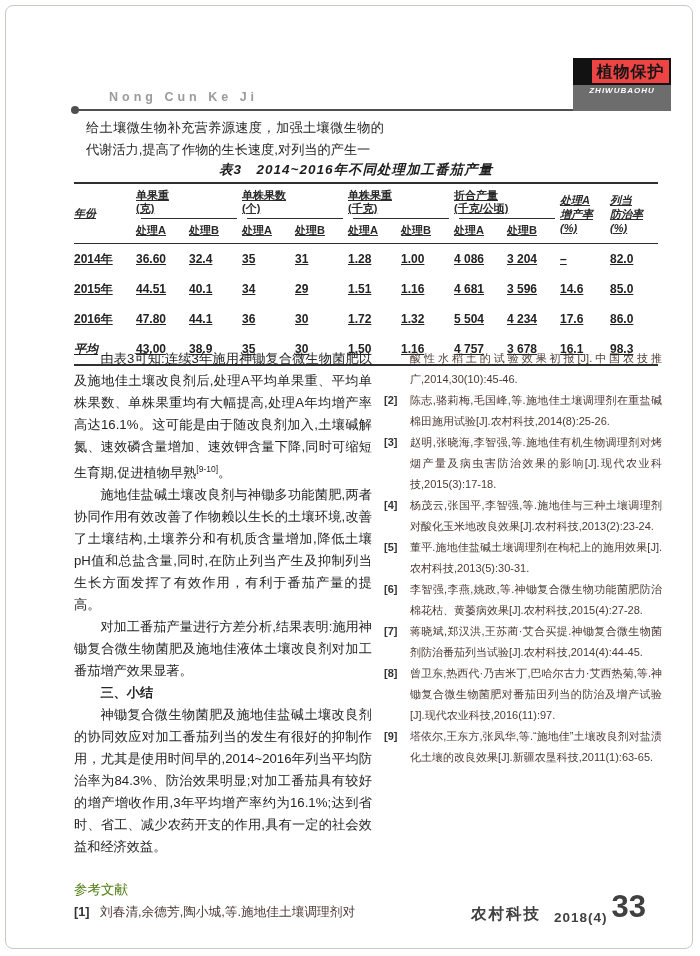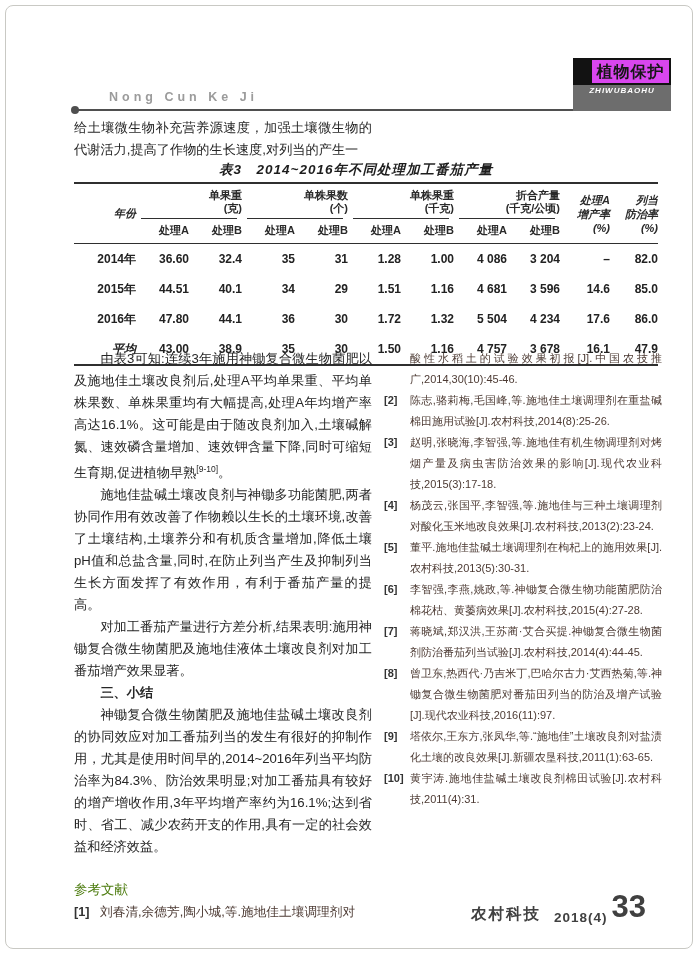--- a/index.html
+++ b/index.html
@@ -7,39 +7,39 @@
               font-family:"Liberation Sans", sans-serif; color:#262626; }
   .page { position:absolute; left:5px; top:5px; width:688px; height:944px;
           border:1px solid #c9c9c4; border-radius:8px; background:#ffffff; }
 
   
   .pinyin { position:absolute; left:103px; top:84px; font-size:12.5px; font-weight:bold;
             letter-spacing:4px; color:#9b9b9b; }
   .header-rule { position:absolute; left:70px; top:103px; width:594px; height:2px; background:#4f4f4f; }
   .header-dot { position:absolute; left:65px; top:100px; width:8px; height:8px; border-radius:50%; background:#4f4f4f; }
   .badge { position:absolute; left:567px; top:52px; width:98px; }
-  .badge-main { display:flex; height:27px; border:2px solid #121212; background:#d946ef; }
+  .badge-main { display:flex; height:27px; border:2px solid #121212; background:#ef4444; }
   .badge-corner { width:17px; background:#121212; }
   .badge-title { flex:1; text-align:center; font-weight:bold; font-size:16px; color:#161616;
                  line-height:23px; letter-spacing:1px; }
   .badge-strip { height:26px; background:#6d6d6d; color:#ffffff; font-size:8px; font-style:italic;
                  font-weight:bold; text-align:center; line-height:11px; letter-spacing:1px; }
 
   
-  .intro-left  { position:absolute; left:68px;  top:111px; width:298px; font-size:13.2px;
+  .intro-left  { position:absolute; left:80px;  top:111px; width:298px; font-size:13.2px;
                  line-height:22px; text-align:justify; }
   .intro-right { position:absolute; left:378px; top:111px; width:276px; font-size:13.2px; line-height:22px; }
   .sub-heading { font-weight:bold; font-style:italic; text-indent:1.2em; font-size:13.4px; }
 
   
   .table-caption { position:absolute; left:0; top:155px; width:700px; text-align:center;
                    font-weight:bold; font-style:italic; font-size:13.5px; letter-spacing:1px; color:#1d1d1d; }
   table.results { position:absolute; left:68px; top:176px; width:584px; border-collapse:collapse;
                   border-top:2px solid #2f2f2f; border-bottom:2px solid #2f2f2f; table-layout:fixed; }
-  table.results th, table.results td { text-align:right; vertical-align:middle; }
+  table.results th, table.results td { text-align:left; vertical-align:middle;text-decoration:underline; }
   table.results thead th { font-size:11px; font-weight:600; color:#2a2a2a; padding:2px 0; }
   tr.subhead th { border-bottom:1.5px solid #2f2f2f; padding:2px 0 5px 0 !important; }
   th.spanrow { border-bottom:1.5px solid #2f2f2f; line-height:14px; font-style:italic; }
   th.yearhead { border-bottom:1.5px solid #2f2f2f; font-style:italic;margin-top:12px; }
   .g { padding-top:3px; }
   .g .gline { height:0; border-bottom:1px solid #2f2f2f; margin:3px 5px 0 5px; }
   .g div { line-height:13px; }
   table.results tbody td { font-size:12px; font-weight:600; color:#222222; padding:6.5px 0; }
   td.yearcell { font-size:11.5px; }
   tr.avg td.yearcell { font-style:italic; }
@@ -195,21 +195,21 @@
         <td class="yearcell">平均</td>
         <td>43.00</td>
           <td>38.9</td>
         <td>35</td>
           <td>30</td>
         <td>1.50</td>
           <td>1.16</td>
         <td>4 757</td>
           <td>3 678</td>
         <td>16.1</td>
-          <td>47.9</td>
+          <td>98.3</td>
       </tr>
     </tbody>
   </table>
 
   <div class="col-left">
     <p><span>由表3可知:连续3年施用神锄复合微生物菌肥以及施地佳土壤改良剂后,处理A平均单果重、平均单株果数、单株果重均有大幅提高,处理A年均增产率高达16.1%。这可能是由于随改良剂加入,土壤碱解氮、速效磷含量增加、速效钾含量下降,同时可缩短生育期,促进植物早熟</span><sup>[9-10]</sup><span>。</span></p>
     <p>施地佳盐碱土壤改良剂与神锄多功能菌肥,两者协同作用有效改善了作物赖以生长的土壤环境,改善了土壤结构,土壤养分和有机质含量增加,降低土壤pH值和总盐含量,同时,在防止列当产生及抑制列当生长方面发挥了有效作用，有利于番茄产量的提高。</p>
     <p>对加工番茄产量进行方差分析,结果表明:施用神锄复合微生物菌肥及施地佳液体土壤改良剂对加工番茄增产效果显著。</p>
     <div class="summary-heading">三、小结</div>
     <p>神锄复合微生物菌肥及施地佳盐碱土壤改良剂的协同效应对加工番茄列当的发生有很好的抑制作用，尤其是使用时间早的,2014~2016年列当平均防治率为84.3%、防治效果明显;对加工番茄具有较好的增产增收作用,3年平均增产率约为16.1%;达到省时、省工、减少农药开支的作用,具有一定的社会效益和经济效益。</p>
@@ -222,21 +222,20 @@
   <div class="col-right">
     <div class="ref"><span class="marker"></span><span>酸性水稻土的试验效果初报[J].中国农技推广,2014,30(10):45-46.</span></div>
     <div class="ref"><span class="marker">[2]</span><span>陈志,骆莉梅,毛国峰,等.施地佳土壤调理剂在重盐碱棉田施用试验[J].农村科技,2014(8):25-26.</span></div>
     <div class="ref"><span class="marker">[3]</span><span>赵明,张晓海,李智强,等.施地佳有机生物调理剂对烤烟产量及病虫害防治效果的影响[J].现代农业科技,2015(3):17-18.</span></div>
     <div class="ref"><span class="marker">[4]</span><span>杨茂云,张国平,李智强,等.施地佳与三种土壤调理剂对酸化玉米地改良效果[J].农村科技,2013(2):23-24.</span></div>
     <div class="ref"><span class="marker">[5]</span><span>董平.施地佳盐碱土壤调理剂在枸杞上的施用效果[J].农村科技,2013(5):30-31.</span></div>
     <div class="ref"><span class="marker">[6]</span><span>李智强,李燕,姚政,等.神锄复合微生物功能菌肥防治棉花枯、黄萎病效果[J].农村科技,2015(4):27-28.</span></div>
     <div class="ref"><span class="marker">[7]</span><span>蒋晓斌,郑汉洪,王苏蔺·艾合买提.神锄复合微生物菌剂防治番茄列当试验[J].农村科技,2014(4):44-45.</span></div>
     <div class="ref"><span class="marker">[8]</span><span>曾卫东,热西代·乃吉米丁,巴哈尔古力·艾西热菊,等.神锄复合微生物菌肥对番茄田列当的防治及增产试验[J].现代农业科技,2016(11):97.</span></div>
     <div class="ref"><span class="marker">[9]</span><span>塔依尔,王东方,张凤华,等.“施地佳”土壤改良剂对盐渍化土壤的改良效果[J].新疆农垦科技,2011(1):63-65.</span></div>
-    <div class="ref"><span class="marker">[10]</span><span>黄宇涛.施地佳盐碱土壤改良剂棉田试验[J].农村科技,2011(4):31.</span></div>
   </div>
 
   <div class="footer">
     <span class="jname">农村科技</span>
     <span class="issue">2018(4)</span>
     <span class="pageno">33</span>
   </div>
 
 </div>
 

